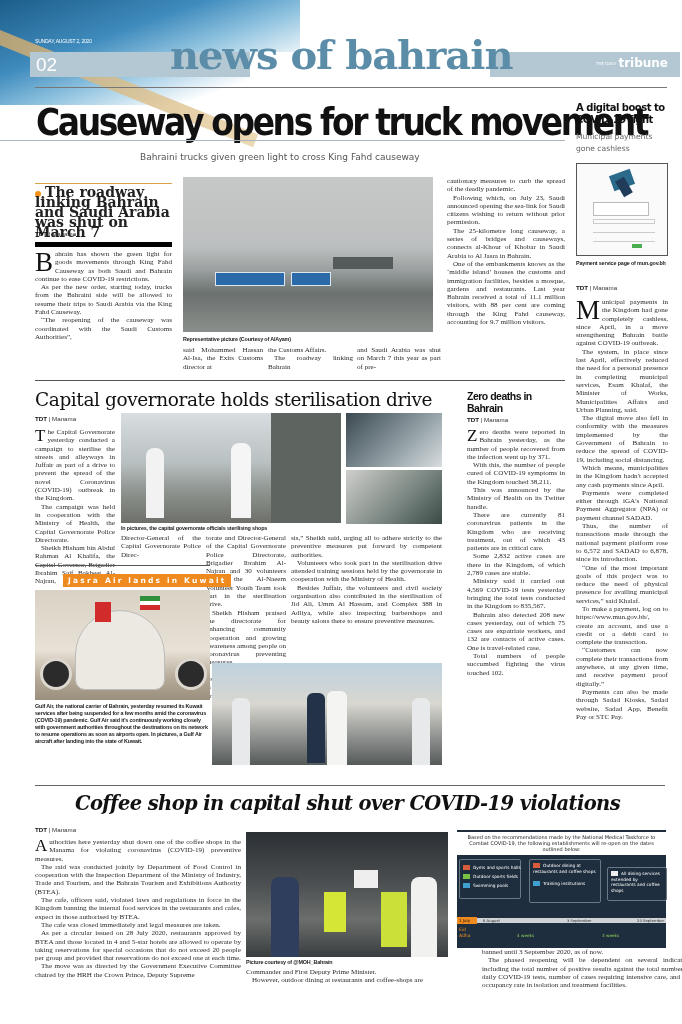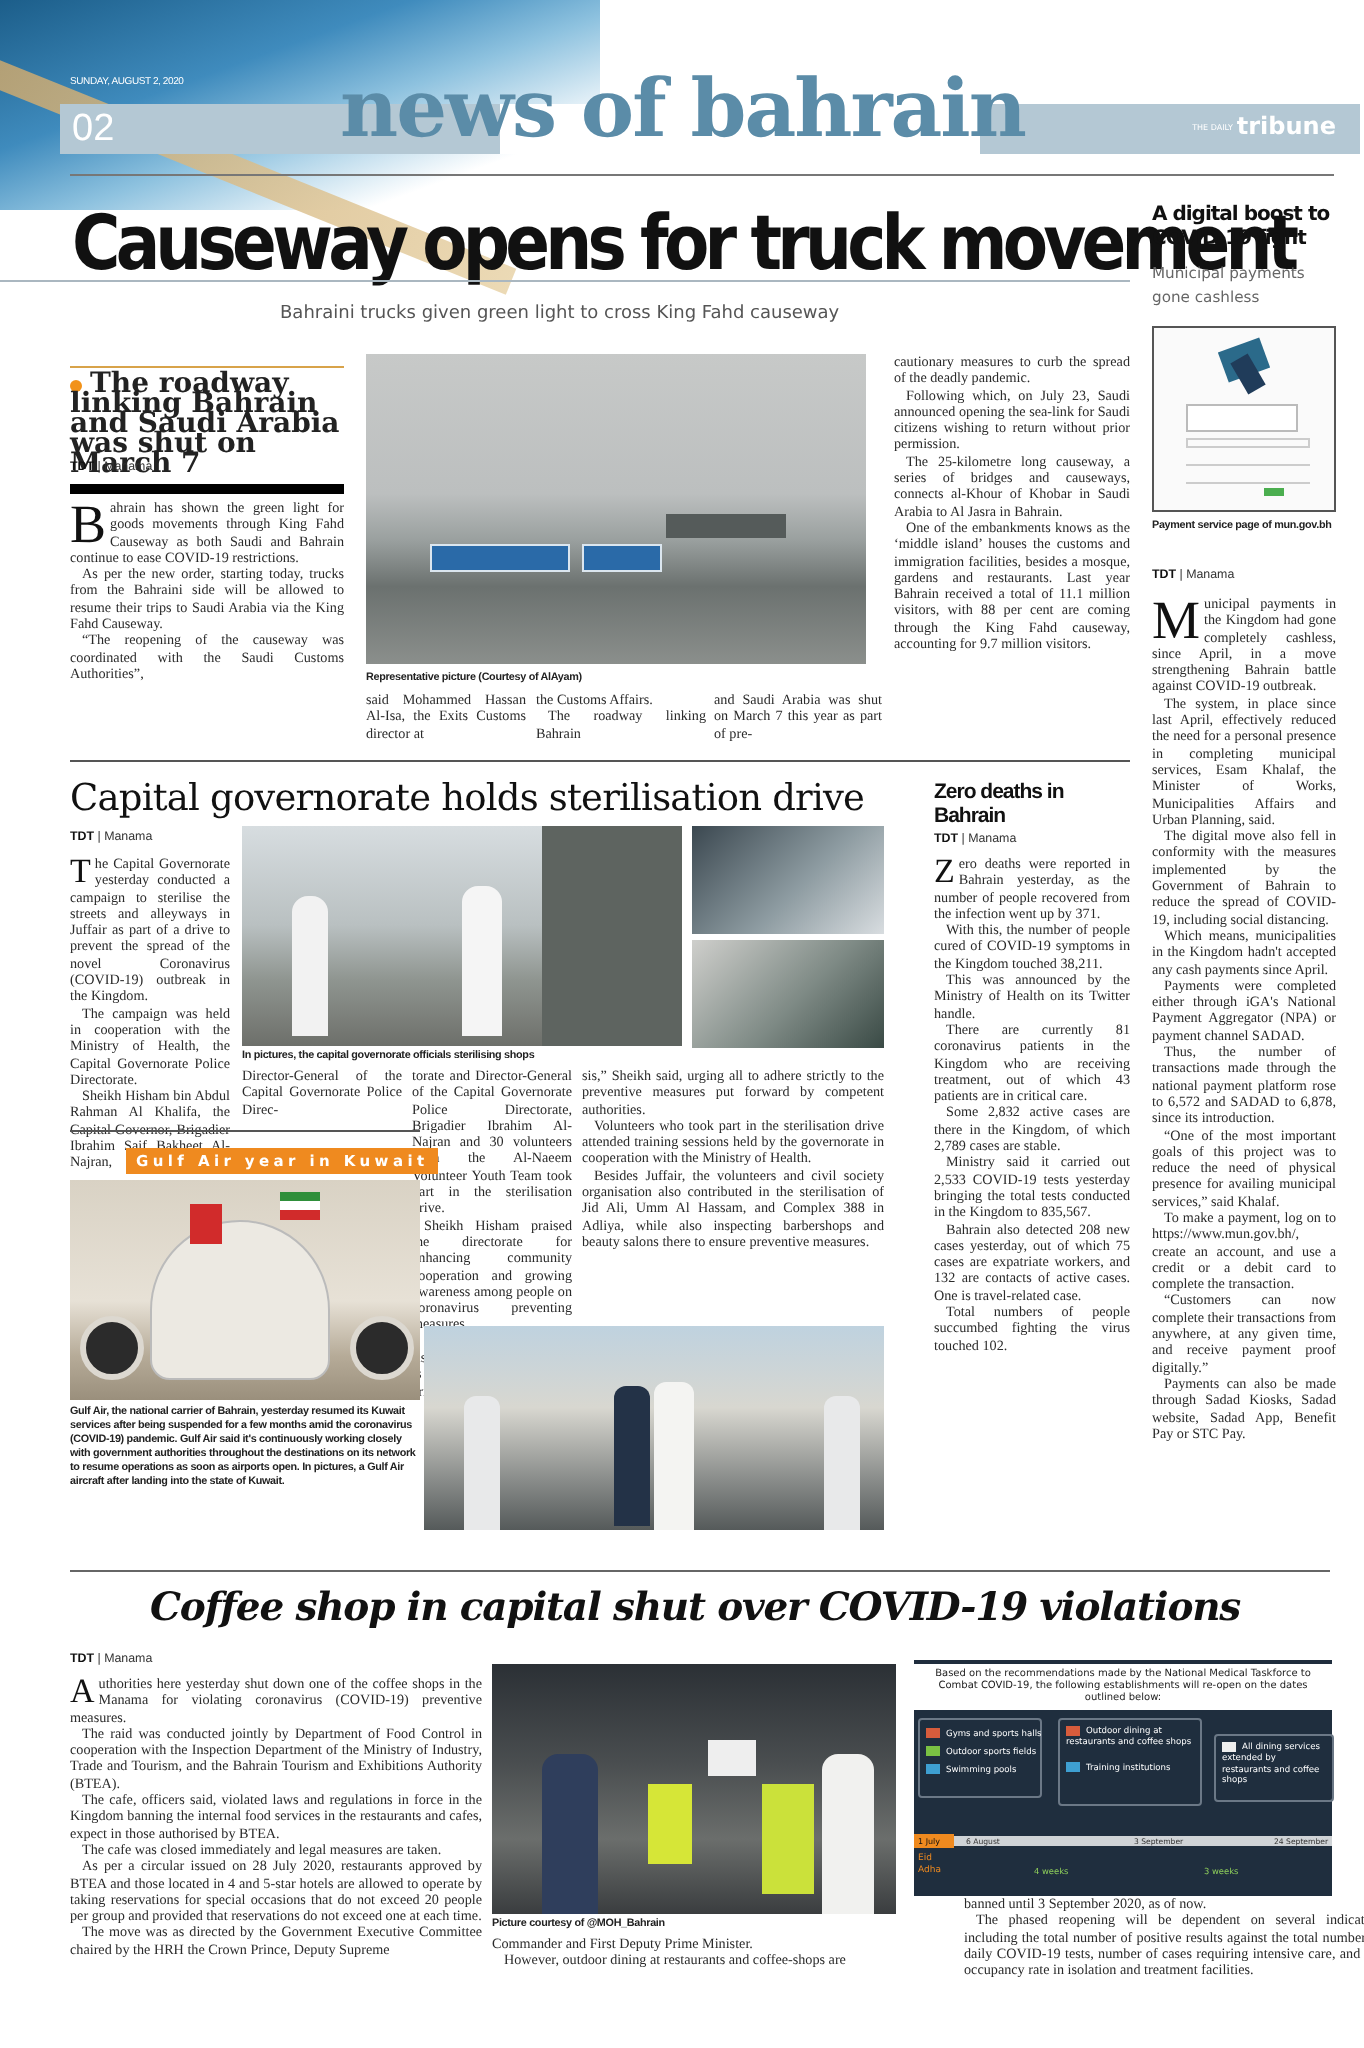--- a/index.html
+++ b/index.html
@@ -211,39 +211,39 @@
   <p>Besides Juffair, the volunteers and civil society organisation also contributed in the sterilisation of Jid Ali, Umm Al Hassam, and Complex 388 in Adliya, while also inspecting barbershops and beauty salons there to ensure preventive measures.</p>
 </div>
 <div class="photo" id="cap-photo-bottom">
   <div style="position:absolute;left:95px;top:30px;width:18px;height:70px;background:#233247;border-radius:6px 6px 0 0;"></div>
   <div style="position:absolute;left:115px;top:28px;width:20px;height:74px;background:#f4f4f2;border-radius:6px 6px 0 0;"></div>
   <div style="position:absolute;left:20px;top:35px;width:18px;height:67px;background:#e8e9ea;border-radius:6px 6px 0 0;"></div>
   <div style="position:absolute;left:200px;top:35px;width:18px;height:67px;background:#e8e9ea;border-radius:6px 6px 0 0;"></div>
 </div>
 <div class="abs" id="cap-rule"></div>
 
-<div class="abs" id="gulf-tag">Gulf Air year in Kuwait</div>
+<div class="abs" id="gulf-tag">Jasra Air lands in Kuwait</div>
 <div class="photo" id="gulf-photo">
   <div class="fuse"></div>
   <div class="eng1"></div>
   <div class="eng2"></div>
   <div style="position:absolute;left:60px;top:12px;width:16px;height:20px;background:#d12b2b;"></div>
   <div style="position:absolute;left:105px;top:6px;width:20px;height:14px;background:linear-gradient(180deg,#2f8f3a 33%,#fff 33%,#fff 66%,#d12b2b 66%);"></div>
 </div>
 <div class="abs caption" id="gulf-caption">Gulf Air, the national carrier of Bahrain, yesterday resumed its Kuwait services after being suspended for a few months amid the coronavirus (COVID-19) pandemic. Gulf Air said it's continuously working closely with government authorities throughout the destinations on its network to resume operations as soon as airports open. In pictures, a Gulf Air aircraft after landing into the state of Kuwait.</div>
 
 <div class="abs" id="zero-headline" style="width:95px">Zero deaths in Bahrain</div>
 <div class="abs byline" id="zero-byline"><b>TDT</b> | <span>Manama</span></div>
 <div class="abs body-text" id="zero-body">
   <p class="first"><span class="dropcap sm">Z</span><span>ero deaths were reported in Bahrain yesterday, as the number of people recovered from the infection went up by 371.</span></p>
   <p>With this, the number of people cured of COVID-19 symptoms in the Kingdom touched 38,211.</p>
   <p>This was announced by the Ministry of Health on its Twitter handle.</p>
   <p>There are currently 81 coronavirus patients in the Kingdom who are receiving treatment, out of which 43 patients are in critical care.</p>
   <p>Some 2,832 active cases are there in the Kingdom, of which 2,789 cases are stable.</p>
-  <p>Ministry said it carried out 2,533 COVID-19 tests yesterday bringing the total tests conducted in the Kingdom to 835,567.</p>
+  <p>Ministry said it carried out 4,569 COVID-19 tests yesterday bringing the total tests conducted in the Kingdom to 835,567.</p>
   <p>Bahrain also detected 208 new cases yesterday, out of which 75 cases are expatriate workers, and 132 are contacts of active cases. One is travel-related case.</p>
   <p>Total numbers of people succumbed fighting the virus touched 102.</p>
 </div>
 
 <div class="abs" id="coffee-rule"></div>
 <div class="abs" id="coffee-headline">Coffee shop in capital shut over COVID-19 violations</div>
 <div class="abs byline" id="coffee-byline"><b>TDT</b> | <span>Manama</span></div>
 <div class="abs body-text" id="coffee-col1">
   <p class="first"><span class="dropcap sm">A</span><span>uthorities here yesterday shut down one of the coffee shops in the Manama for violating coronavirus (COVID-19) preventive measures.</span></p>
   <p>The raid was conducted jointly by Department of Food Control in cooperation with the Inspection Department of the Ministry of Industry, Trade and Tourism, and the Bahrain Tourism and Exhibitions Authority (BTEA).</p>

